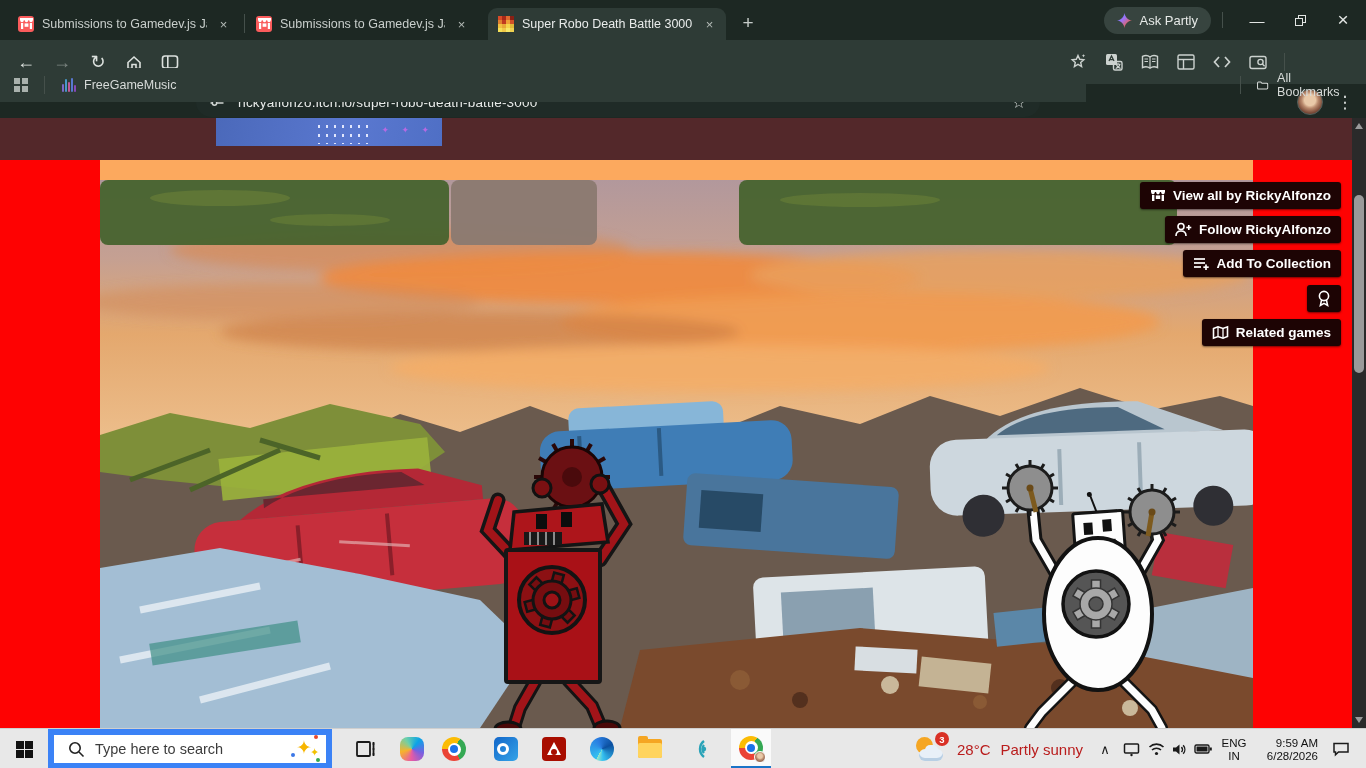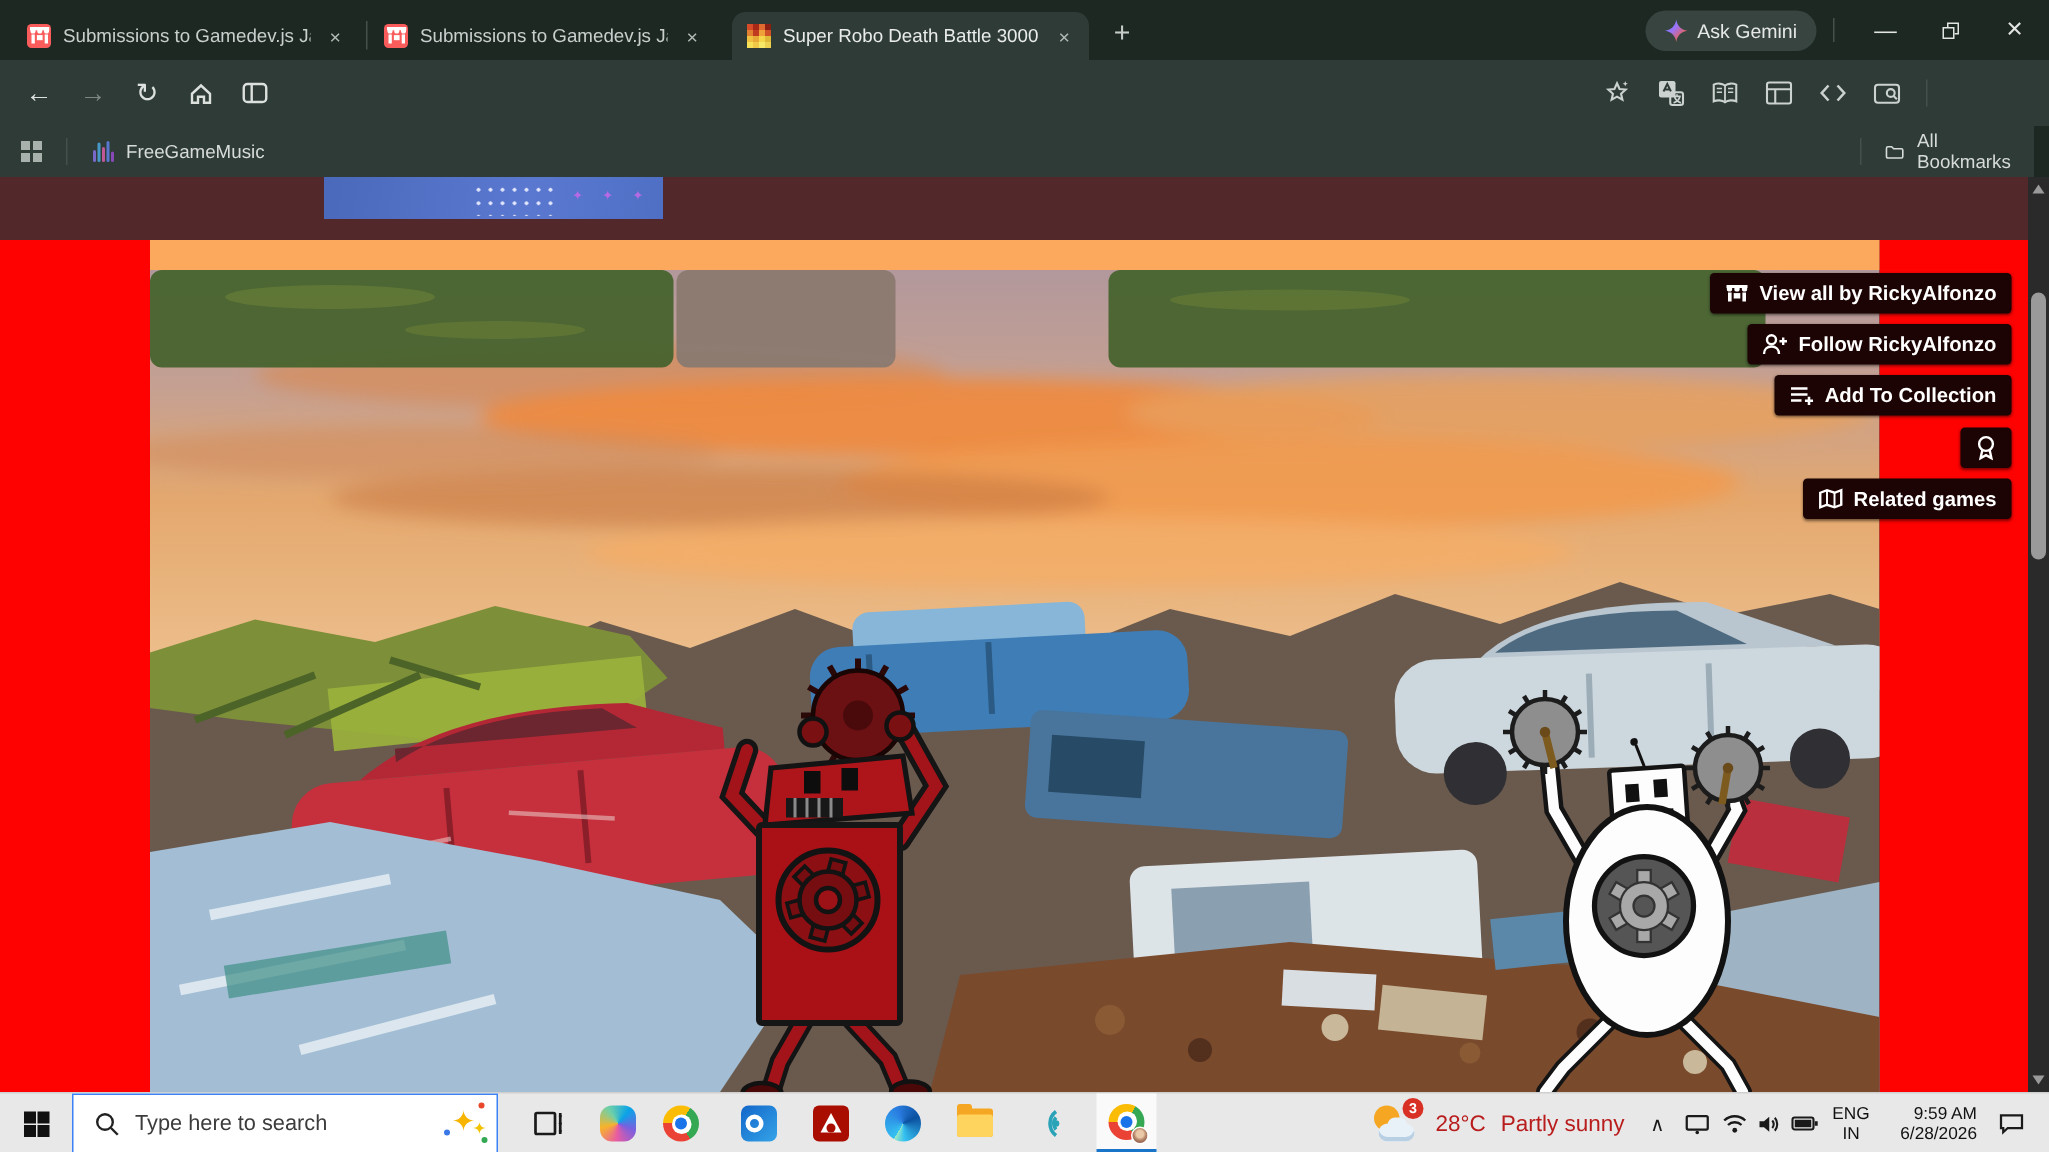--- a/index.html
+++ b/index.html
@@ -33,21 +33,21 @@
   #urlpill .tune { margin-left:13px; color:#cfd5d2; }
   #urlpill .url { margin-left:13px; font-size:13.5px; color:#e7eae8; letter-spacing:.2px; }
   #urlpill .star { position:absolute; right:9px; top:3px; width:24px; height:24px; display:flex; align-items:center; justify-content:center; color:#d4d9d6; font-size:16px; }
   .ext { position:absolute; top:8px; width:28px; height:28px; display:flex; align-items:center; justify-content:center; color:#ccd2cf; }
   .toolsep { position:absolute; left:1284px; top:13px; width:1px; height:18px; background:#45504b; }
   #avatar { position:absolute; left:1297px; top:49px; width:26px; height:26px; border-radius:50%;
     background:radial-gradient(circle at 50% 42%, #e9c9a8 0 30%, #b98a6d 45%, #7a4a38 70%, #4a2a22 100%); border:1px solid #55605b; }
   #menu3 { position:absolute; left:1332px; top:49px; width:26px; height:26px; display:flex; align-items:center; justify-content:center; color:#dce1de; font-size:17px; }
 
   
-  #bookbar { position:absolute; left:0; top:84px; width:1356px; height:34px; background:#2e3b36; }
+  #bookbar { position:absolute; left:0; top:68px; width:1086px; height:34px; background:#2e3b36; }
   #appsgrid { position:absolute; left:14px; top:10px; width:14px; height:14px; display:grid; grid-template-columns:6px 6px; grid-template-rows:6px 6px; gap:2px; }
   #appsgrid i { background:#a9b1ad; }
   .bksep { position:absolute; top:8px; width:1px; height:18px; background:#45504b; }
   .bkitem { position:absolute; top:5px; height:24px; display:flex; align-items:center; gap:8px; padding:0 8px; border-radius:5px; color:#d7dbd9; font-size:12.5px; }
   .eq { width:14px; height:14px; display:flex; align-items:flex-end; gap:1px; }
   .eq i { width:2px; border-radius:1px; }
 
   
   #page { position:absolute; left:0; top:118px; width:1366px; height:610px; background:#53282a; }
   #banner { position:absolute; left:216px; top:0; width:226px; height:28px; background:linear-gradient(100deg,#4b69ba,#5a78d0 60%,#4f6fc5); overflow:hidden; }
@@ -69,21 +69,21 @@
   #scroll .arr { position:absolute; left:3px; width:0; height:0; border-left:4px solid transparent; border-right:4px solid transparent; }
   #scroll .up { top:5px; border-bottom:6px solid #9a9a9a; }
   #scroll .down { bottom:5px; border-top:6px solid #9a9a9a; }
   #thumb { position:absolute; left:2px; top:77px; width:10px; height:178px; background:#9a9a9a; border-radius:5px; }
 
   
   #taskbar { position:absolute; left:0; top:728px; width:1366px; height:40px; background:#e8e8e8; border-top:1px solid #cfcfcf; }
   #startbtn { position:absolute; left:0; top:0; width:48px; height:40px; display:flex; align-items:center; justify-content:center; }
   #startbtn .wlogo { width:17px; height:17px; display:grid; grid-template-columns:8px 8px; grid-template-rows:8px 8px; gap:1px; }
   #startbtn .wlogo i { background:#111; }
-  #searchbox { position:absolute; left:48px; top:0; width:284px; height:40px; background:#fff; border:1px solid #3b82f6; display:flex; align-items:center; }
+  #searchbox { position:absolute; left:48px; top:0; width:284px; height:40px; background:#fff; border:6px solid #3b82f6; display:flex; align-items:center; }
   #searchbox svg { margin:0 10px 0 14px; flex:0 0 auto; }
   #searchbox input { border:none; outline:none; flex:1; font-size:14.5px; color:#202020; font-family:inherit; background:transparent; }
   #searchbox input::placeholder { color:#3c3c3c; }
   .bingspark { position:relative; width:40px; height:40px; flex:0 0 auto; }
   .bingspark .s1 { position:absolute; left:10px; top:7px; color:#f7b500; font-size:19px; }
   .bingspark .s2 { position:absolute; left:24px; top:17px; color:#f2c200; font-size:11px; }
   .bingspark .d { position:absolute; width:4px; height:4px; border-radius:50%; }
   .tkbtn { position:absolute; top:0; width:40px; height:40px; display:flex; align-items:center; justify-content:center; }
   .tkbtn.active { background:#fafafa; border-bottom:3px solid #1a74c8; }
   .chrome-ball { width:24px; height:24px; border-radius:50%; position:relative;
@@ -182,21 +182,21 @@
         <defs>
           <linearGradient id="gg" x1="0" y1="0" x2="1" y2="1">
             <stop offset="0" stop-color="#4e8df7"></stop>
             <stop offset=".4" stop-color="#9b72f9"></stop>
             <stop offset=".7" stop-color="#d96570"></stop>
             <stop offset="1" stop-color="#f2a63b"></stop>
           </linearGradient>
         </defs>
         <path d="M8 0 C8.6 4.4, 11.6 7.4, 16 8 C11.6 8.6, 8.6 11.6, 8 16 C7.4 11.6, 4.4 8.6, 0 8 C4.4 7.4, 7.4 4.4, 8 0 Z" fill="url(#gg)"></path>
       </svg>
-    <span>Ask Gemini</span>
+    <span>Ask Partly</span>
   </button>
   <div class="winsep"></div>
   <div class="win-ctl" style="left:1240px;">—</div>
   <div class="win-ctl" style="left:1283px;">
       <span class="restore-ico">
         <i class="r1"></i>
         <i class="r2"></i>
       </span>
     </div>
   <div class="win-ctl" style="left:1326px;font-size:19px;">×</div>

